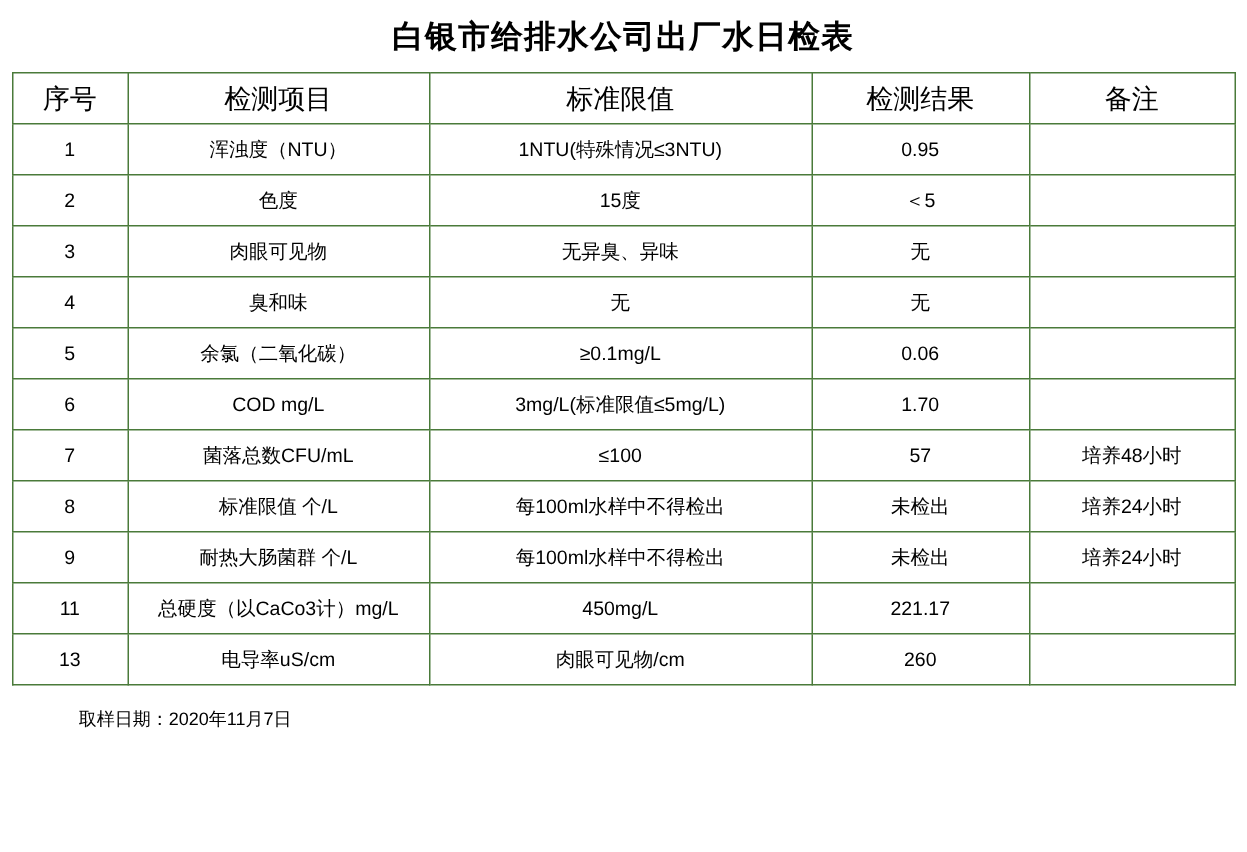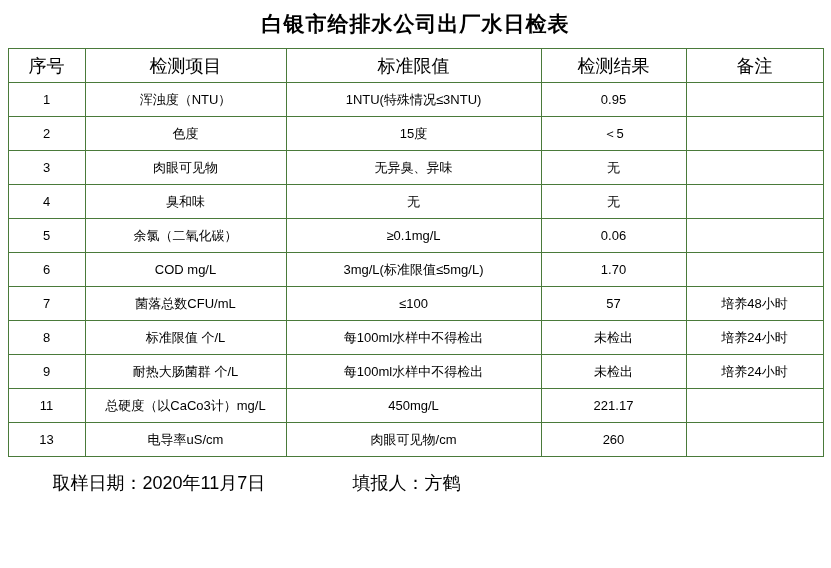--- a/index.html
+++ b/index.html
@@ -53,21 +53,21 @@
   .col-item   { width: 196px; }
   .col-limit  { width: 250px; }
   .col-result { width: 140px; }
   .col-remark { width: 132px; }
 
   .footer {
     margin: 0 auto;
     width: 790px;
     display: flex;
     align-items: flex-end;
-    font-size: 18px;
+    font-size: 12px;
     padding-top: 14px;
     font-family: "Liberation Sans", sans-serif;
   }
   .footer .f-sample  { width: 300px; text-align: left; padding-left: 32px; }
   .footer .f-test    { width: 310px; text-align: left; padding-left: 12px; }
   .footer .f-filler  { flex: 1; text-align: left; }
 </style>
 </head>
 <body>
 
@@ -161,16 +161,15 @@
         <td>电导率uS/cm</td>
         <td>肉眼可见物/cm</td>
         <td>260</td>
         <td></td>
       </tr>
     </tbody>
   </table>
 
   <div class="footer">
     <div class="f-sample">取样日期：2020年11月7日</div>
-    <div class="f-filler">填报人：方鹤</div>
   </div>
 
 </div>
 
 </body></html>

